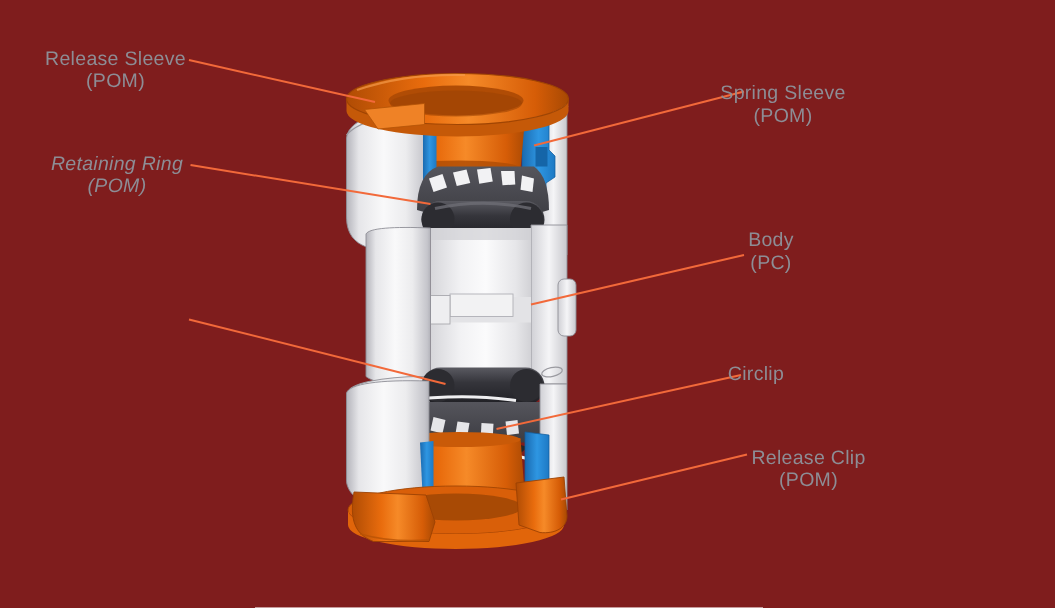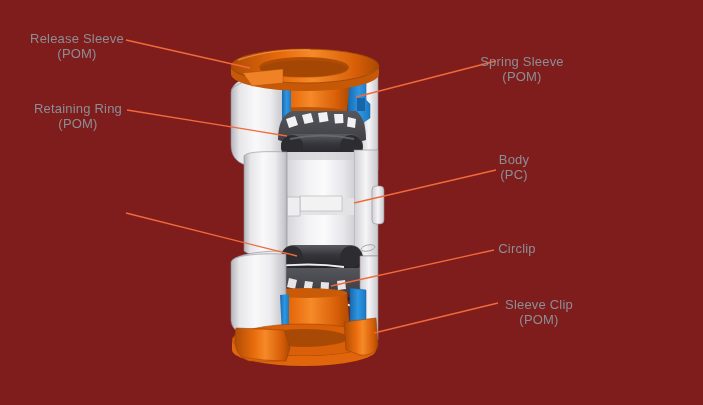--- a/index.html
+++ b/index.html
@@ -11,25 +11,25 @@
   #model-svg { position:absolute; left:0; top:0; }
   .label {
     position:absolute; width:130px; text-align:center;
     color:var(--label_text,#8d8d95);
     font-size:13px; line-height:15px; letter-spacing:0.2px;
   }
   .label span { display:block; }
   line.leader { stroke:var(--leader_line,#f2693a); stroke-width:1.3; fill:none; }
   
   #lbl-release  { left:12px;  top:31px;  }
-  #lbl-retain   { left:13px;  top:101px; }
+  #lbl-retain   { left:13px;  top:101px;font-style:italic; }
   #lbl-sealing  { left:30px;  top:206px; }
   #lbl-spring   { left:457px; top:54px;  }
   #lbl-body     { left:449px; top:152px; }
-  #lbl-circlip  { left:452px; top:241px; }
+  #lbl-circlip  { left:439px; top:241px; }
   #lbl-locking  { left:474px; top:297px; }
 </style>
 </head>
 <body>
 
 <div id="stage">
 
   <svg id="model-svg" width="703" height="405" viewBox="0 0 703 405">
     <defs>
       <linearGradient id="gWhite" x1="0" y1="0" x2="1" y2="0">
@@ -208,17 +208,17 @@
     <span>(POM)</span>
   </div>
   <div class="label" id="lbl-body">
     <span>Body</span>
     <span>(PC)</span>
   </div>
   <div class="label" id="lbl-circlip">
     <span>Circlip</span>
   </div>
   <div class="label" id="lbl-locking">
-    <span>Sleeve Clip</span>
+    <span>Release Clip</span>
     <span>(POM)</span>
   </div>
 
 </div>
 
 </body></html>

